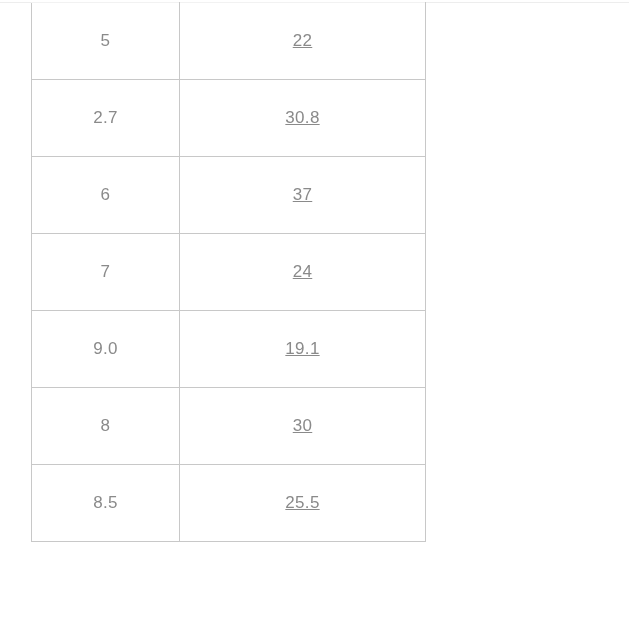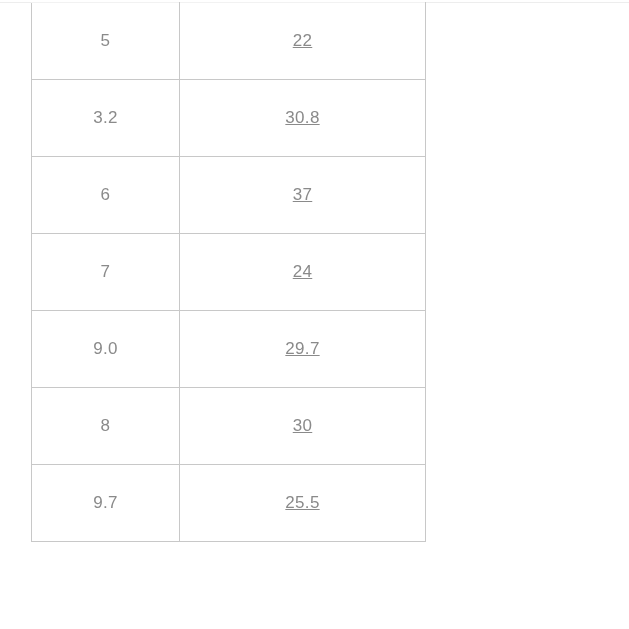--- a/index.html
+++ b/index.html
@@ -70,45 +70,45 @@
 <div class="size-table-wrap">
   <table class="size-table">
     <tbody>
 
       <tr>
         <td class="col-us">5</td>
         <td class="col-eu">22</td>
       </tr>
 
       <tr>
-        <td class="col-us">3.2</td>
+        <td class="col-us">2.7</td>
         <td class="col-eu">30.8</td>
       </tr>
 
       <tr>
         <td class="col-us">6</td>
         <td class="col-eu">37</td>
       </tr>
 
 
       <tr>
         <td class="col-us">7</td>
         <td class="col-eu">24</td>
       </tr>
 
       <tr>
         <td class="col-us">9.0</td>
-        <td class="col-eu">29.7</td>
+        <td class="col-eu">19.1</td>
       </tr>
 
       <tr>
         <td class="col-us">8</td>
         <td class="col-eu">30</td>
       </tr>
 
       <tr>
-        <td class="col-us">9.7</td>
+        <td class="col-us">8.5</td>
         <td class="col-eu">25.5</td>
       </tr>
 
     </tbody>
   </table>
 </div>
 
 </body></html>

